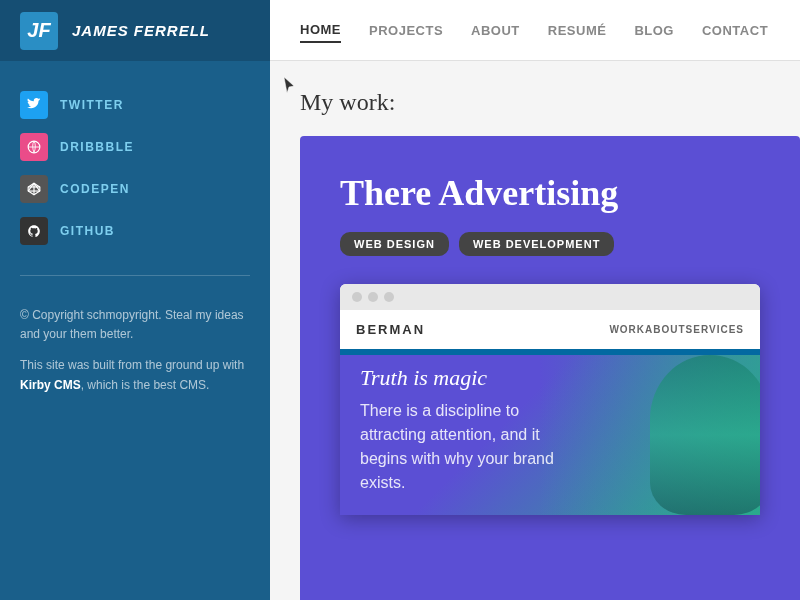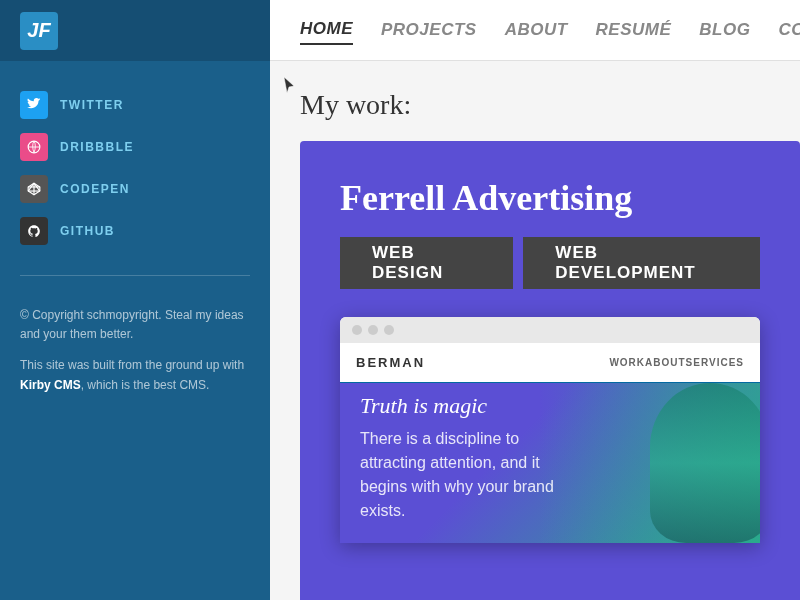--- a/index.html
+++ b/index.html
@@ -119,49 +119,48 @@
       height: 61px;
       display: flex;
       align-items: center;
       padding: 0 30px;
       gap: 28px;
       border-bottom: 1px solid #e0e0e0;
       flex-shrink: 0;
     }
 
     .nav-item {
-      font-size: 17px;
+      font-size: 13px;
       font-weight: 600;
       letter-spacing: 0.5px;
       color: #888;
       cursor: pointer;
       text-decoration: none;
       padding: 4px 0;
-      font-style: italic;
     }
 
     .nav-item.active {
       color: #333;
       border-bottom: 2px solid #333;
     }
 
     
     #content {
       flex: 1;
       overflow: hidden;
       position: relative;
     }
 
     #page-heading {
       padding: 28px 30px 20px 30px;
       background: #f5f5f5;
     }
 
     #page-title-text {
-      font-size: 28px;
+      font-size: 24px;
       color: #333;
       font-weight: 300;
       font-family: Georgia, serif;
     }
 
     
     #project-card {
       background: #5b4fd4;
       margin: 0 0 0 30px;
       border-radius: 4px 4px 0 0;
@@ -180,25 +179,25 @@
 
     #project-tags {
       display: flex;
       gap: 10px;
       margin-bottom: 28px;
     }
 
     .tag {
       background: #444;
       color: white;
-      font-size: 17px;
+      font-size: 11px;
       font-weight: 700;
       letter-spacing: 1px;
-      padding: 6px 32px;
-      border-radius: 0;
+      padding: 6px 14px;
+      border-radius: 10px;
       text-transform: uppercase;
     }
 
     
     #browser-mock {
       background: white;
       border-radius: 6px 6px 0 0;
       overflow: hidden;
       box-shadow: 0 4px 20px rgba(0,0,0,0.3);
       width: 100%;
@@ -224,21 +223,21 @@
       background: white;
       padding: 0;
       overflow: hidden;
     }
 
     #browser-inner-nav {
       display: flex;
       justify-content: space-between;
       align-items: center;
       padding: 12px 16px;
-      border-bottom: 1px solid #0369a1;
+      border-bottom: 6px solid #0369a1;
     }
 
     #browser-logo {
       font-size: 13px;
       font-weight: 700;
       letter-spacing: 2px;
       color: #333;
       text-transform: uppercase;
     }
 
@@ -319,20 +318,21 @@
     }
   </style>
 </head>
 <body>
 
 <div id="sidebar">
   <div id="sidebar-header">
     <div id="logo-box">
       <span>JF</span>
     </div>
+    <span id="sidebar-name">James Ferrell</span>
   </div>
 
   <div id="sidebar-links">
     <a class="social-link">
       <div class="social-icon icon-twitter">
         <svg width="14" height="14" viewBox="0 0 24 24" fill="white">
             <path d="M23 3a10.9 10.9 0 01-3.14 1.53A4.48 4.48 0 0022.43.36a9 9 0 01-2.88 1.1A4.52 4.52 0 0016.11 0c-2.5 0-4.52 2.02-4.52 4.52 0 .35.04.7.11 1.03C7.69 5.37 4.07 3.6 1.64.9a4.52 4.52 0 001.4 6.03 4.5 4.5 0 01-2.05-.56v.06a4.52 4.52 0 003.63 4.43 4.54 4.54 0 01-2.04.08 4.52 4.52 0 004.22 3.14A9.06 9.06 0 010 15.54a12.8 12.8 0 006.92 2.03c8.3 0 12.85-6.88 12.85-12.85 0-.2 0-.39-.01-.58A9.17 9.17 0 0023 3z"></path>
           </svg>
       </div>
       <span class="social-label">Twitter</span>
@@ -389,21 +389,21 @@
     <a class="nav-item">BLOG</a>
     <a class="nav-item">CONTACT</a>
   </nav>
 
   <div id="content">
     <div id="page-heading">
       <h1 id="page-title-text">My work:</h1>
     </div>
 
     <div id="project-card">
-      <h2 id="project-title">Ferrell Advertising</h2>
+      <h2 id="project-title">There Advertising</h2>
       <div id="project-tags">
         <span class="tag">WEB DESIGN</span>
         <span class="tag">WEB DEVELOPMENT</span>
       </div>
 
       <div id="browser-mock">
         <div id="browser-topbar">
           <div class="browser-dot"></div>
           <div class="browser-dot"></div>
           <div class="browser-dot"></div>

